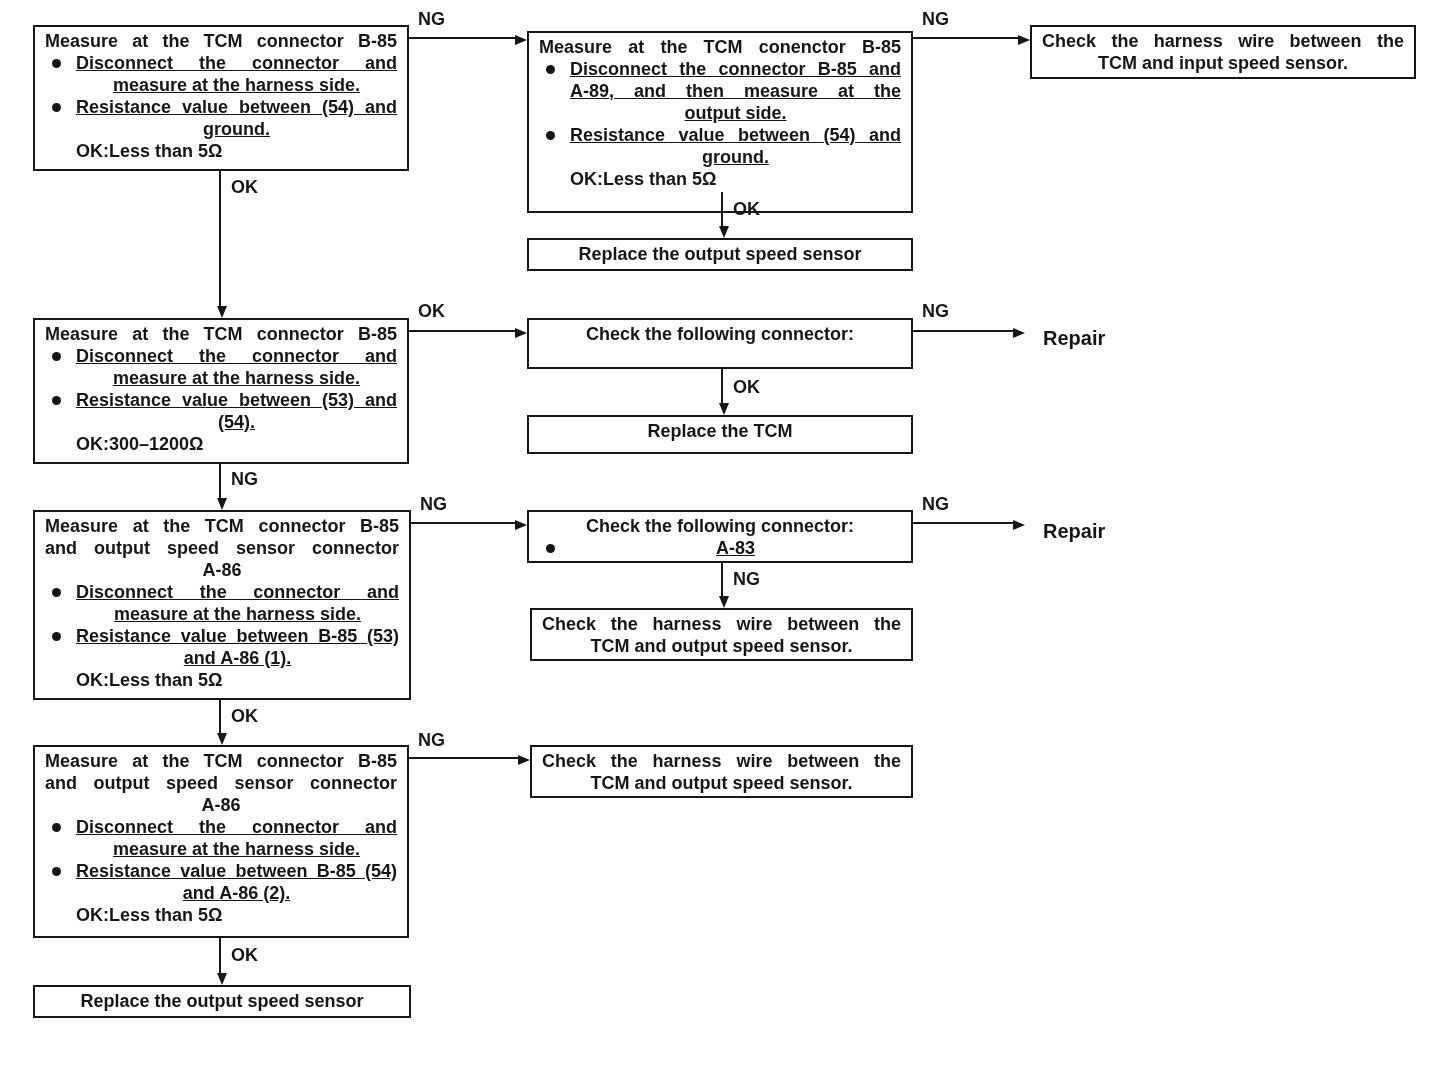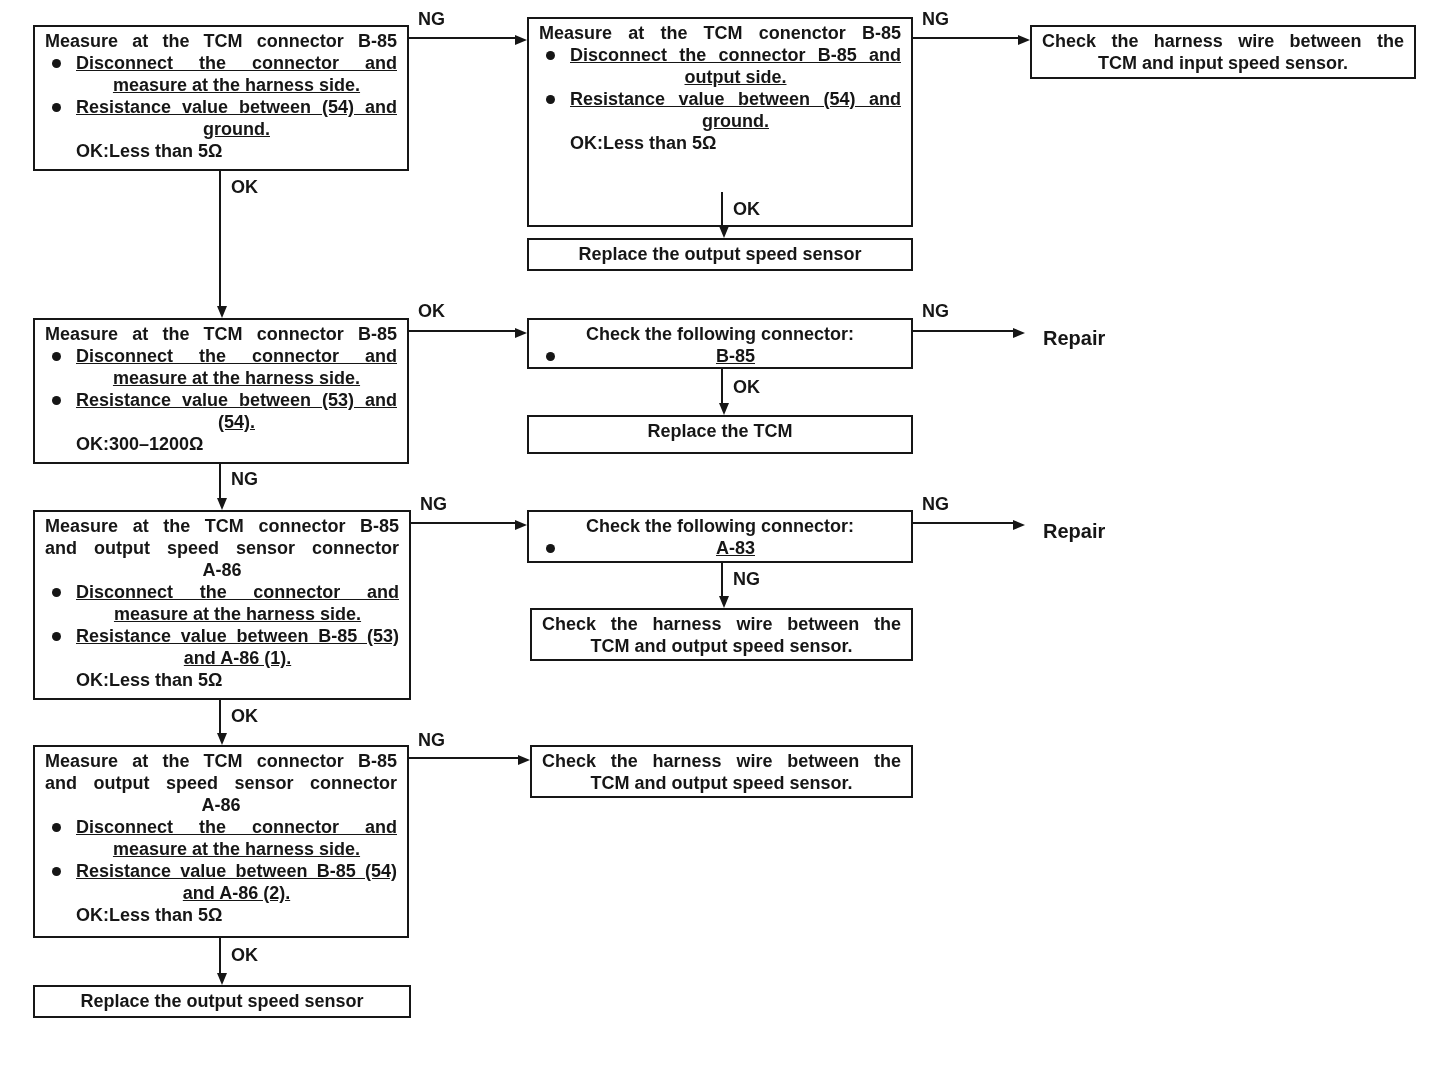--- a/index.html
+++ b/index.html
@@ -58,26 +58,27 @@
         <div class="line j">Resistance value between (54) and</div>
         <div class="line">ground.</div>
       </div>
     </div>
     <div class="okline">
       <span>OK:</span>
       <span>Less than 5Ω</span>
     </div>
   </div>
 
-  <div class="box" style="left:527px;top:17px;width:386px;height:210px">
+  <div class="box" style="left:527px;top:31px;width:386px;height:182px">
     <div class="line j">Measure at the TCM conenctor B-85</div>
     <div class="bullet">
       <span class="dot"></span>
       <div class="blines">
         <div class="line j">Disconnect the connector B-85 and</div>
+        <div class="line j">A-89, and then measure at the</div>
         <div class="line">output side.</div>
       </div>
     </div>
     <div class="bullet">
       <span class="dot"></span>
       <div class="blines">
         <div class="line j">Resistance value between (54) and</div>
         <div class="line">ground.</div>
       </div>
     </div>
@@ -113,26 +114,20 @@
       </div>
     </div>
     <div class="okline">
       <span>OK:</span>
       <span>300–1200Ω</span>
     </div>
   </div>
 
   <div class="box" style="left:527px;top:318px;width:386px;height:51px">
     <div class="line">Check the following connector:</div>
-    <div class="bullet">
-      <span class="dot"></span>
-      <div class="blines">
-        <div class="line">B-85</div>
-      </div>
-    </div>
   </div>
 
   <div class="box" style="left:527px;top:415px;width:386px;height:39px">
     <div class="line">Replace the TCM</div>
   </div>
 
   <div class="box" style="left:33px;top:510px;width:378px;height:190px">
     <div class="line j">Measure at the TCM connector B-85</div>
     <div class="line j">and output speed sensor connector</div>
     <div class="line">A-86</div>

